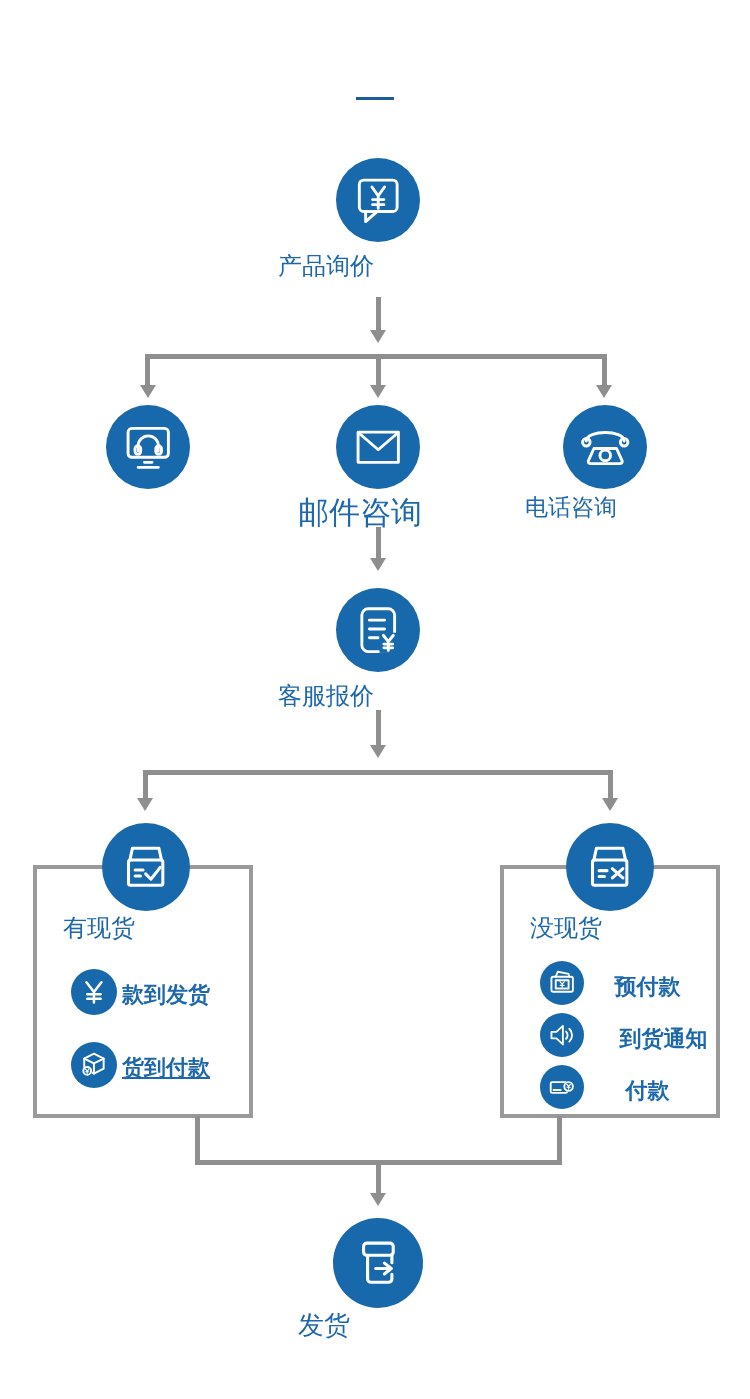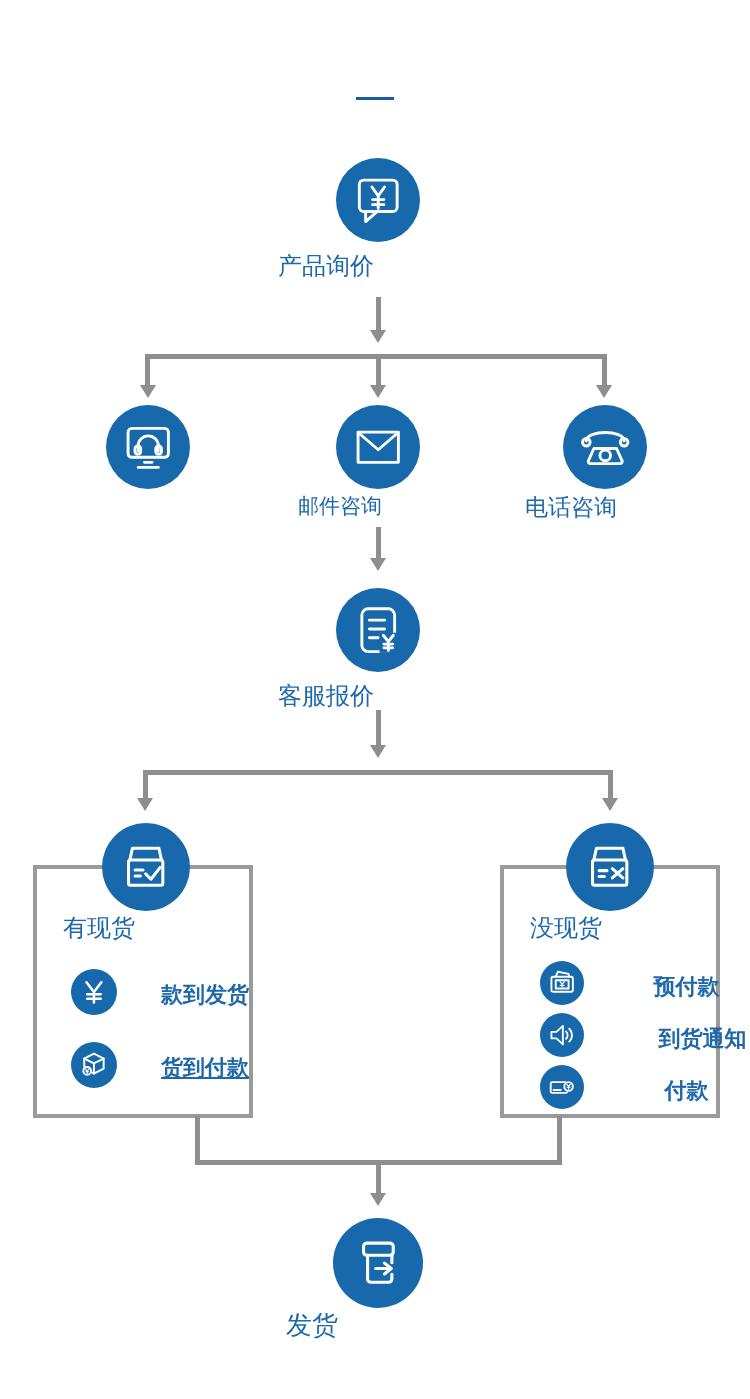--- a/index.html
+++ b/index.html
@@ -16,21 +16,21 @@
   .title-dash{position:absolute;top:97px;left:356px;width:38px;height:3px;background:var(--title-blue);}
   .circle{position:absolute;border-radius:50%;background:var(--blue);display:flex;align-items:center;justify-content:center;}
   .circle svg{width:72%;height:72%;display:block;}
   .circle-s svg{width:78%;height:78%;}
   .node-label{position:absolute;color:var(--text-blue);font-weight:400;}
   .vshaft{position:absolute;width:5px;background:var(--gray);}
   .vhead{position:absolute;width:0;height:0;border-left:8px solid transparent;border-right:8px solid transparent;border-top:13px solid var(--gray);}
   .hline{position:absolute;height:5px;background:var(--gray);}
   .vline{position:absolute;width:5px;background:var(--gray);}
   .branch-box{position:absolute;width:220px;height:253px;border:4px solid var(--box-border);box-sizing:border-box;background:#fff;}
-  .item-label{position:absolute;color:var(--text-blue);font-size:22px;font-weight:600;margin-left:39px;}
+  .item-label{position:absolute;color:var(--text-blue);font-size:22px;font-weight:600;}
   .item-label.centered{text-align:center;}
 </style>
 </head>
 <body>
 
 <div class="stage">
 
   <div class="title-dash"></div>
 
   <div class="circle" style="left:336px;top:158px;width:84px;height:84px;">
@@ -62,21 +62,21 @@
       <path d="M21 36 h6 M16 40 h16"></path>
     </svg>
   </div>
 
   <div class="circle" style="left:336px;top:405px;width:84px;height:84px;">
     <svg viewBox="0 0 48 48" fill="none" stroke="#fff" stroke-width="2.3" stroke-linecap="round" stroke-linejoin="round">
       <rect x="8" y="12" width="32" height="24"></rect>
       <path d="M9.5 13.5 L24 26 L38.5 13.5"></path>
     </svg>
   </div>
-  <div class="node-label" style="left:298px;top:492px;width:160px;font-size:21px;">邮件咨询</div>
+  <div class="node-label" style="left:298px;top:492px;width:160px;font-size:31px;">邮件咨询</div>
 
   <div class="circle" style="left:563px;top:405px;width:84px;height:84px;">
     <svg viewBox="0 0 48 48" fill="none" stroke="#fff" stroke-width="2.3" stroke-linecap="round" stroke-linejoin="round">
       <path d="M9 19 c0,-9 30,-9 30,0"></path>
       <circle cx="9" cy="20" r="3"></circle>
       <circle cx="39" cy="20" r="3"></circle>
       <path d="M15 25 h18 l4.5 10 a2 2 0 0 1 -2 2 h-23 a2 2 0 0 1 -2 -2 z"></path>
       <circle cx="24" cy="30.5" r="4.2"></circle>
     </svg>
   </div>
@@ -181,15 +181,15 @@
   <div class="vshaft" style="left:376px;top:1160px;height:33px;"></div>
   <div class="vhead" style="left:370px;top:1193px;"></div>
 
   <div class="circle" style="left:333px;top:1218px;width:90px;height:90px;">
     <svg viewBox="0 0 48 48" fill="none" stroke="#fff" stroke-width="2.3" stroke-linecap="round" stroke-linejoin="round">
       <rect x="13" y="9" width="22" height="9" rx="2.5"></rect>
       <path d="M16 18 V35.5 a2.5 2.5 0 0 0 2.5 2.5 H31.5 A2.5 2.5 0 0 0 34 35.5 V32 M34 23.5 V18"></path>
       <path d="M22 27.8 h10 M28.5 23.8 L33.5 27.8 28.5 31.8"></path>
     </svg>
   </div>
-  <div class="node-label" style="left:286px;top:1308px;width:160px;font-size:26px;">发货</div>
+  <div class="node-label" style="left:298px;top:1308px;width:160px;font-size:26px;">发货</div>
 
 </div>
 
 </body></html>

